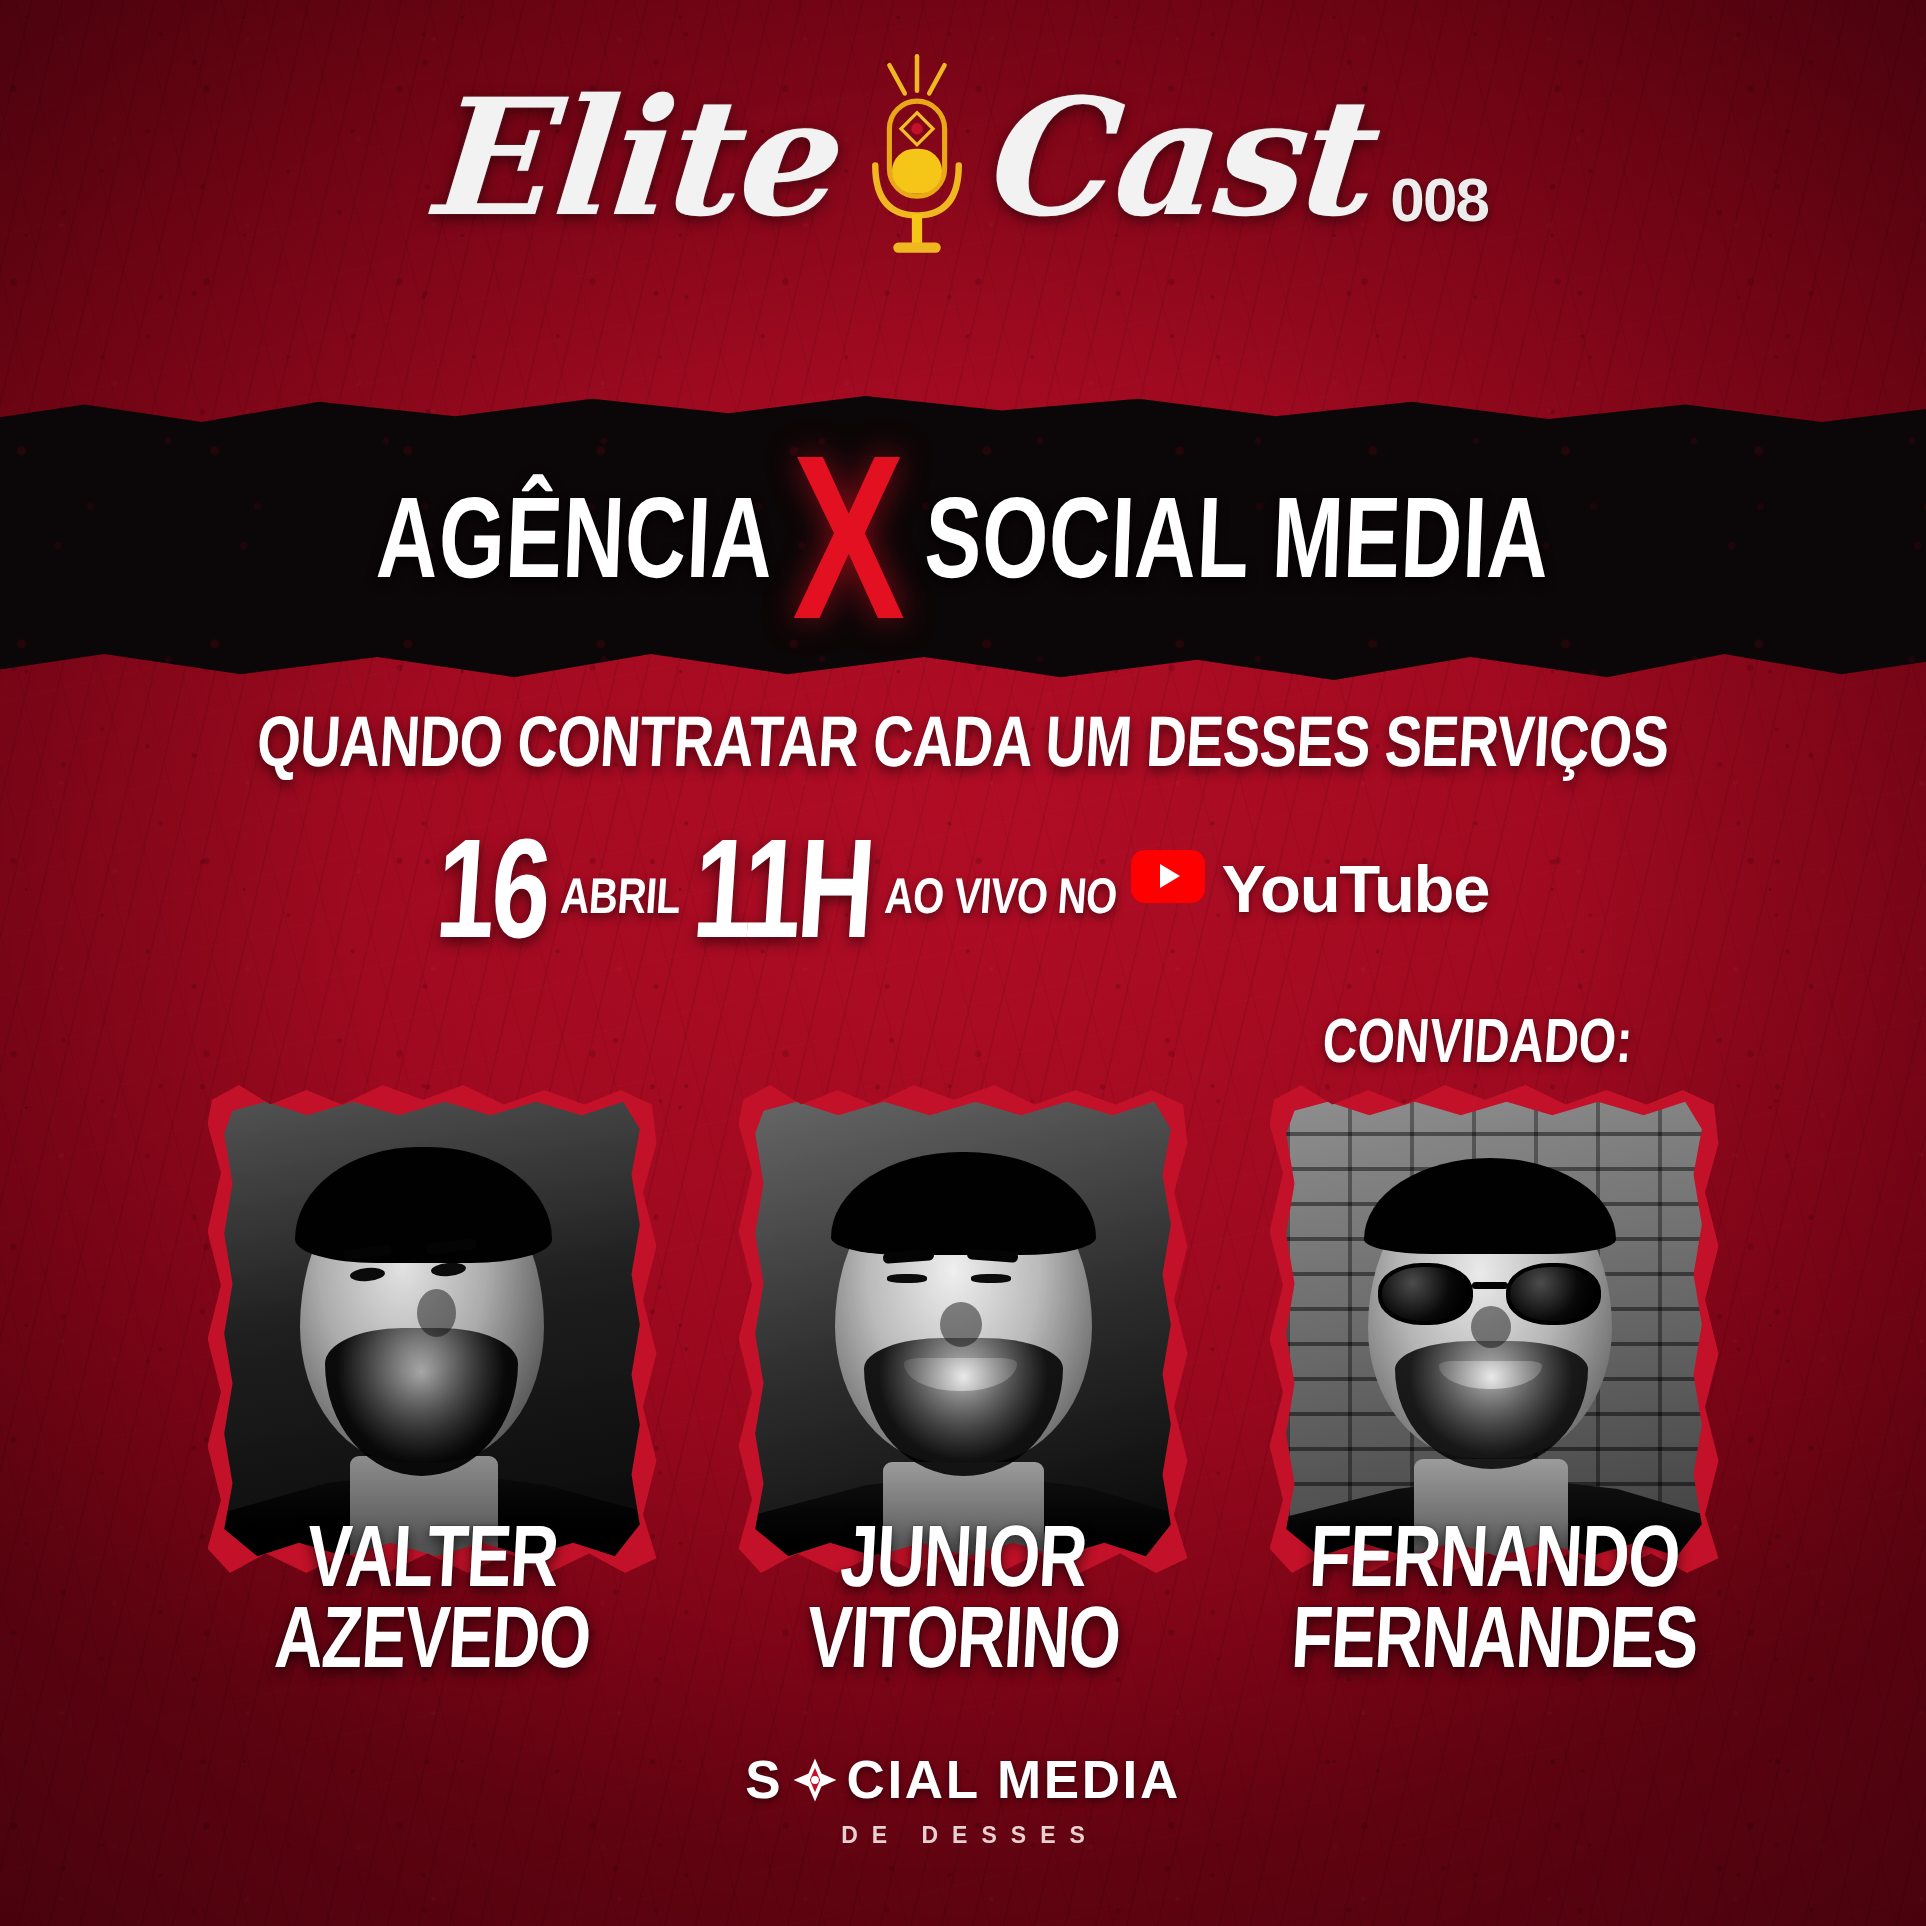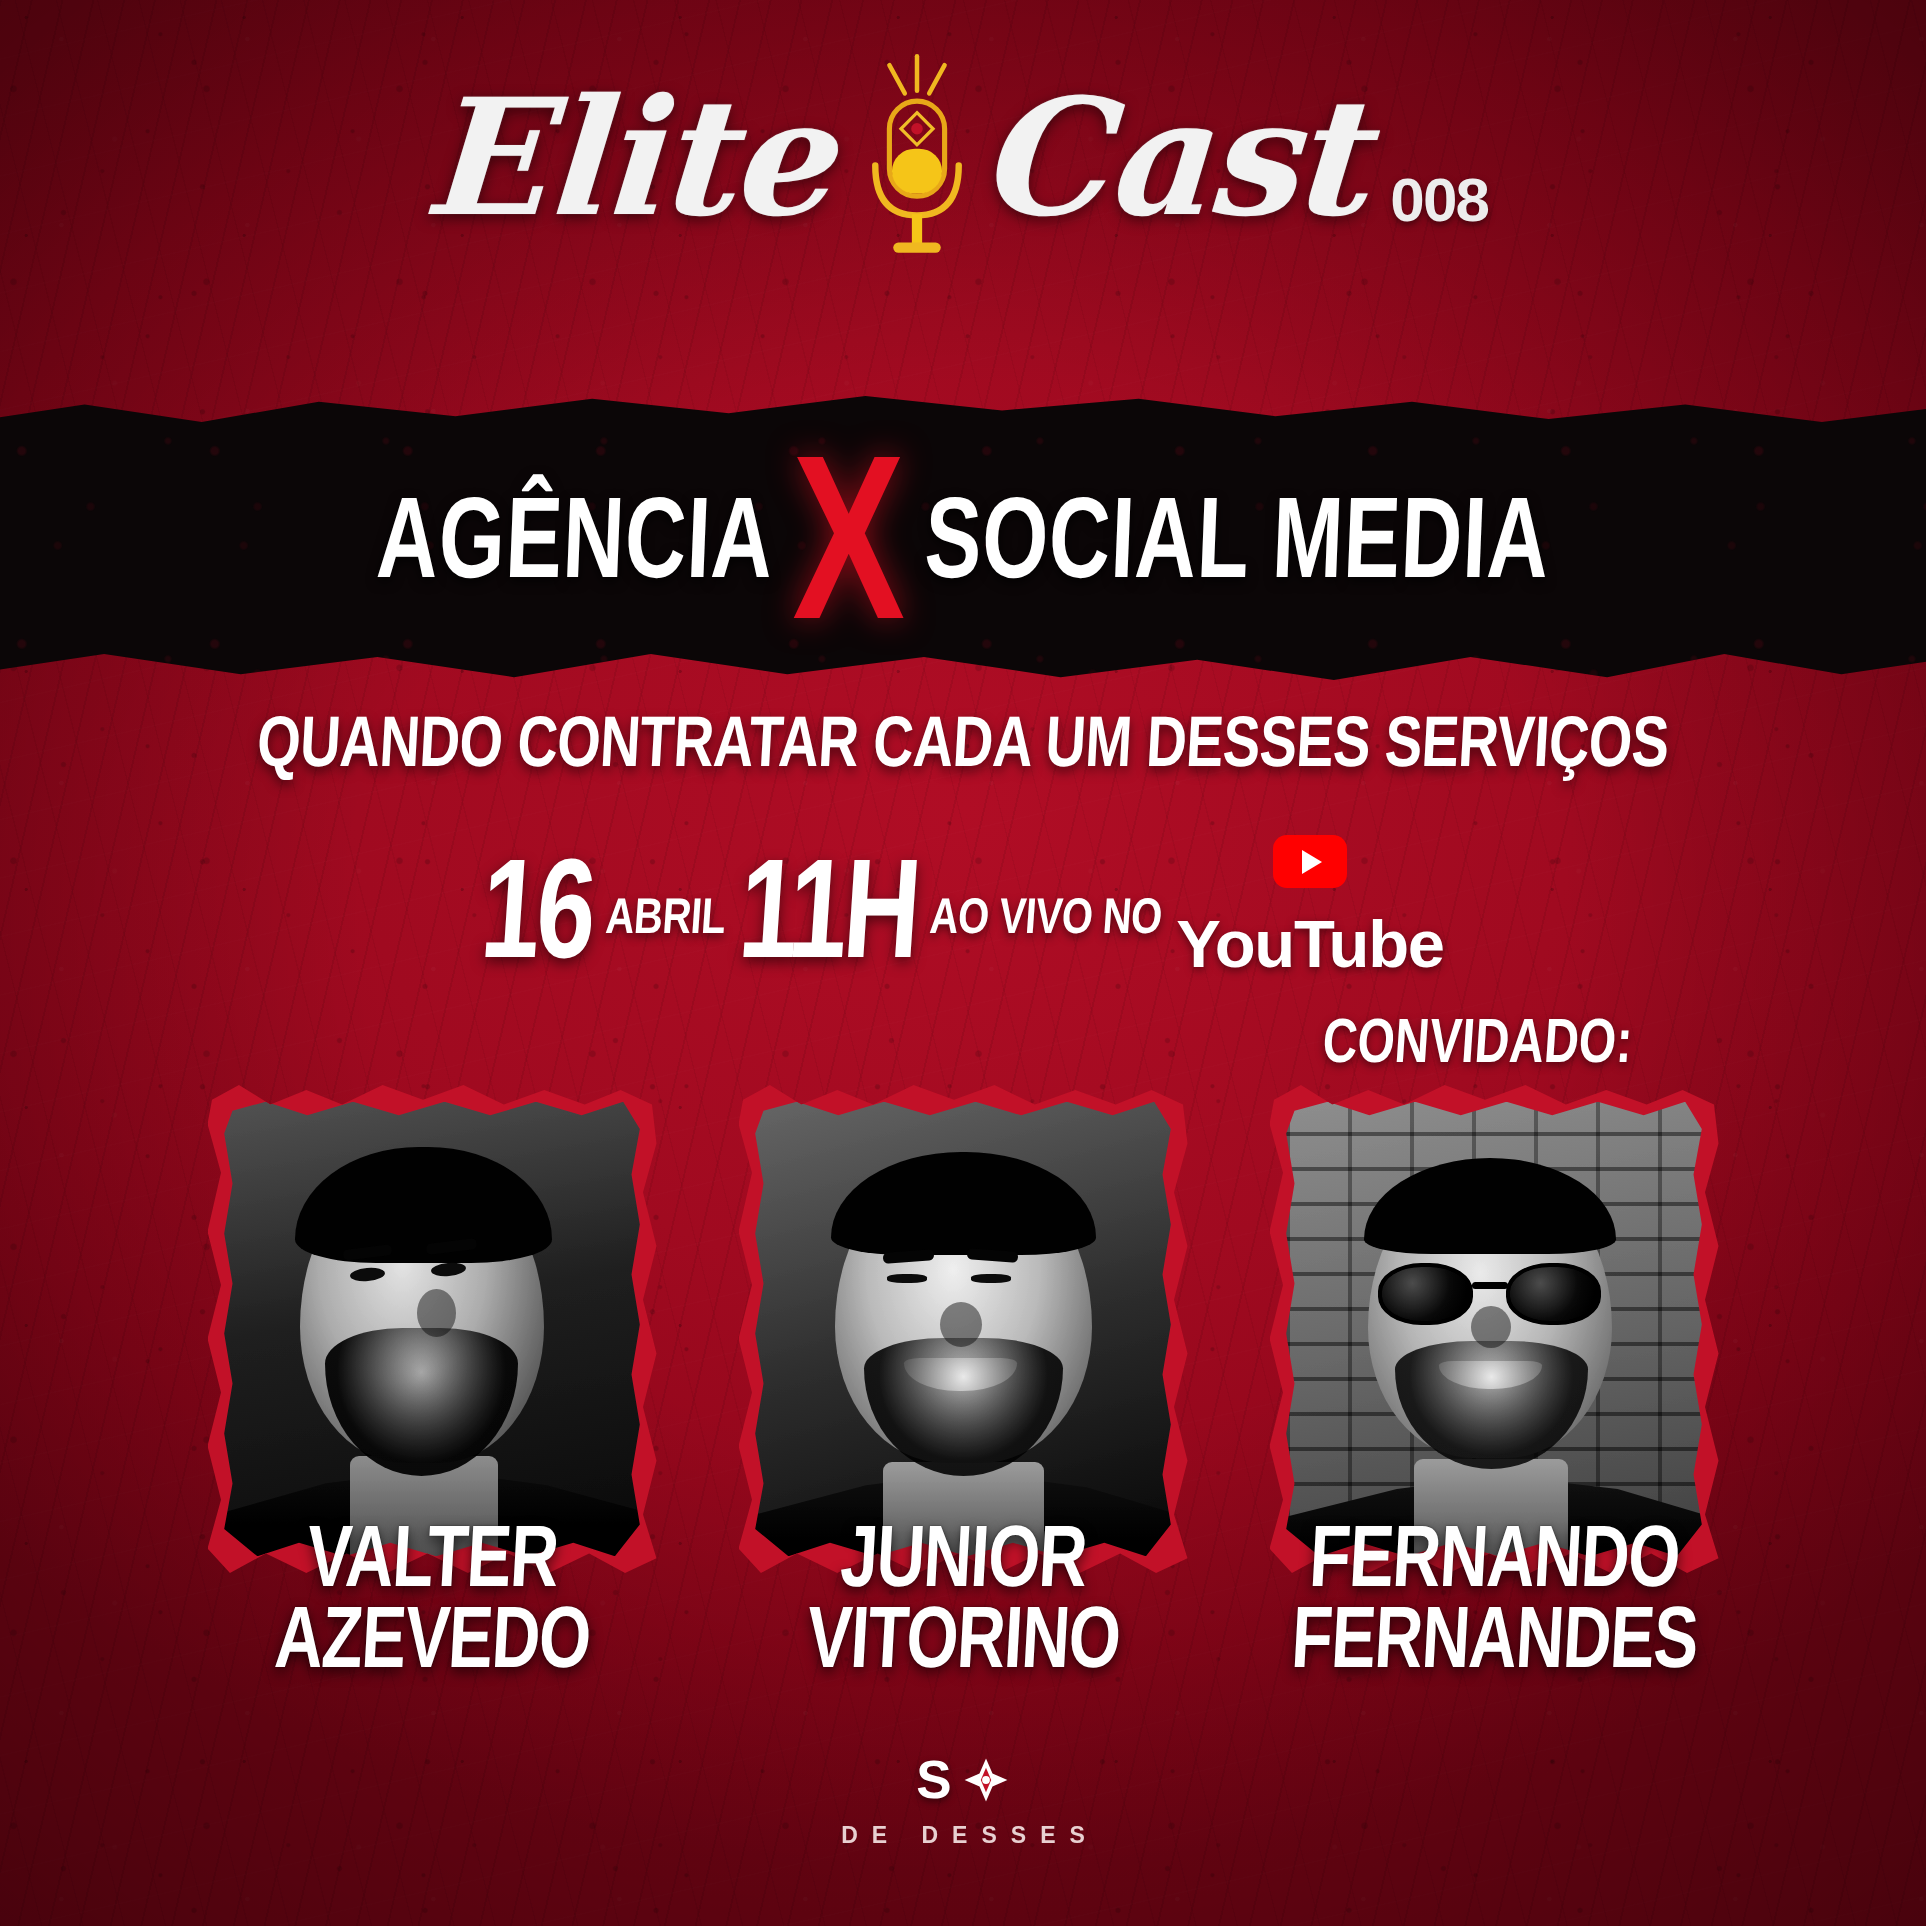--- a/index.html
+++ b/index.html
@@ -192,23 +192,21 @@
     font-size: 40px;
     color: #ffffff;
     letter-spacing: -0.6px;
     transform: scaleY(1.25) skewX(-5deg);
     margin: 16.7px 14px 0 14px;
     text-shadow: 0 2.6px 7.7px rgba(0,0,0,.5);
     white-space: nowrap;
   }
   .yt-badge {
     display: flex;
-    align-items: center;
     gap: 16.7px;
-    flex-direction: column;
   }
   .yt-mark {
     width: 74px; height: 53px;
     background: #ff0000;
     border-radius: 14px;
     display: flex;
     align-items: center;
     justify-content: center;
   }
   .yt-play {
@@ -550,18 +548,19 @@
   <div class="footer">
     <div class="footer-row">
       <span class="footer-word">S</span>
       <span class="diamond-mark">
         <svg viewBox="0 0 74 74" width="48" height="48">
           <path d="M37 4 L47 27 L70 37 L47 47 L37 70 L27 47 L4 37 L27 27 Z" fill="#ffffff"></path>
           <path d="M37 18 L45 37 L37 56 L29 37 Z" fill="#C21128"></path>
           <circle cx="37" cy="37" r="6" fill="#ffffff"></circle>
         </svg>
       </span>
+      <span class="footer-word">CIAL MEDIA</span>
     </div>
     <div class="footer-sub">DE DESSES</div>
   </div>
 
 </div>
 
 
 </body></html>

